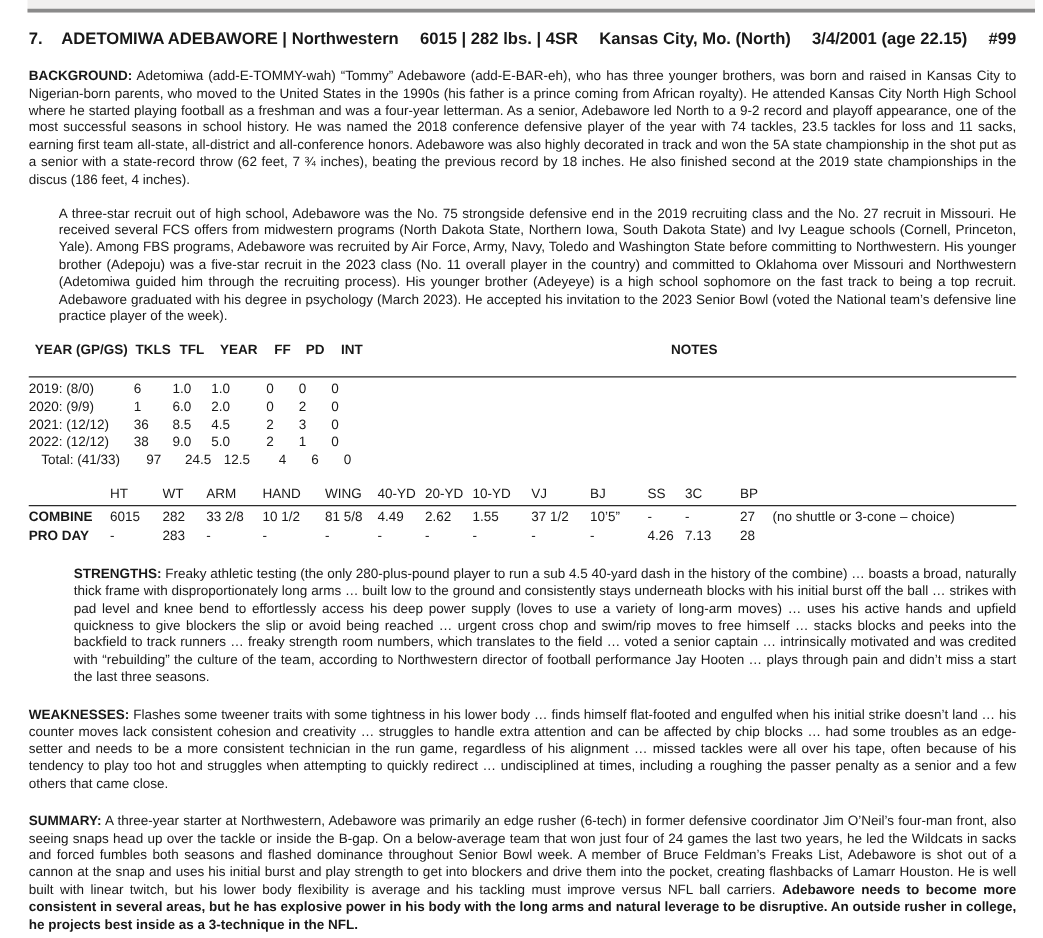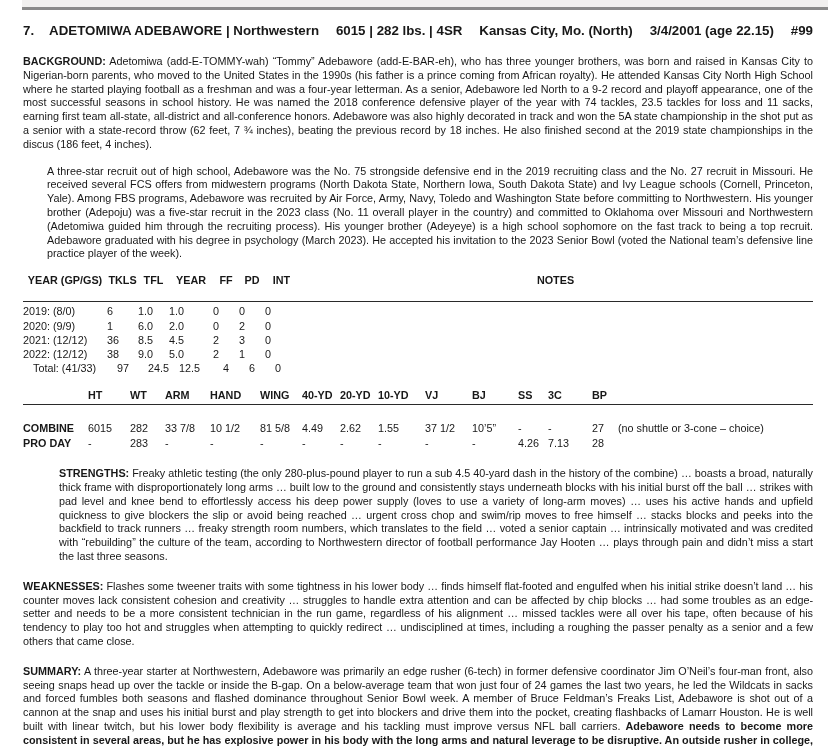--- a/index.html
+++ b/index.html
@@ -30,21 +30,21 @@
   .p2{margin-top:13px;margin-left:24px;}
   
   .stats-table{margin-top:12px;font-size:10.8px;line-height:14.2px;}
   .srow{display:grid;grid-template-columns:84px 31px 31px 44px 26px 26px 33px 1fr;}
   .shead{font-weight:bold;border-bottom:1.5px solid #2a2a2a;padding-bottom:14px;margin-bottom:2px;text-align:center;}
   .srow span{white-space:nowrap;overflow:hidden;}
   .srow.bold{font-weight:normal;margin-left:10px;}
   
   .combine-table{margin-top:13px;font-size:10.8px;line-height:14.6px;}
   .crow{display:grid;grid-template-columns:65px 42px 35px 45px 50px 42px 38px 38px 47px 47px 46px 30px 44px 26px 1fr;}
-  .chead{font-weight:bold;border-bottom:1.5px solid #2a2a2a;padding-bottom:1px;margin-bottom:16px;}
+  .chead{font-weight:normal;border-bottom:1.5px solid #2a2a2a;padding-bottom:1px;margin-bottom:2px;}
   .crow span{white-space:nowrap;overflow:hidden;}
   .crow .rowlabel{font-weight:bold;}
   .strengths{margin-top:17px;margin-left:36px;}
   .weaknesses{margin-top:16px;}
   .summary{margin-top:16px;}
   .grade{margin-top:17px;}
 </style>
 </head>
 <body>
 
@@ -144,21 +144,21 @@
         <span>BJ</span>
         <span>SS</span>
         <span>3C</span>
         <span>BP</span>
         <span></span>
       </div>
       <div class="crow">
         <span class="rowlabel">COMBINE</span>
         <span>6015</span>
         <span>282</span>
-        <span>33 7/8</span>
+        <span>33 2/8</span>
         <span>10 1/2</span>
         <span>81 5/8</span>
         <span>4.49</span>
         <span>2.62</span>
         <span>1.55</span>
         <span>37 1/2</span>
         <span>10’5”</span>
         <span>-</span>
         <span>-</span>
         <span>27</span>

